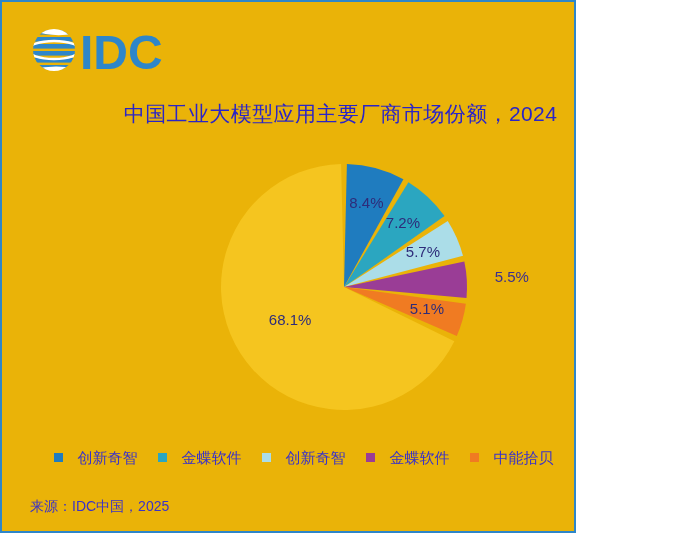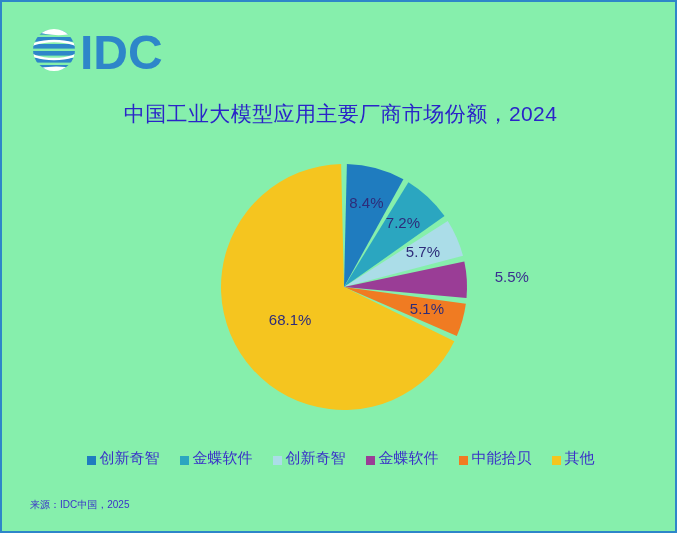--- a/index.html
+++ b/index.html
@@ -5,23 +5,23 @@
   html, body {
     margin: 0;
     padding: 0;
     background: #ffffff;
   }
   body {
     font-family: "Liberation Sans", "DejaVu Sans", sans-serif;
   }
   #page {
     position: relative;
-    width: 677px;
+    width: 576px;
     height: 533px;
-    background: #86efac;
+    background: #eab308;
     box-sizing: border-box;
     border: 2px solid #2E86C9;
     overflow: hidden;
   }
 
   
   #logo {
     position: absolute;
     left: 28px;
     top: 22px;
@@ -79,43 +79,43 @@
     left: 0;
     top: 448px;
     width: 677px;
     display: flex;
     justify-content: center;
     align-items: center;
     gap: 20px;
   }
   .legend-item {
     display: flex;
-    align-items: flex-end;
-    gap: 4px;
+    align-items: center;
+    gap: 15px;
     white-space: nowrap;
   }
   .legend-swatch {
     width: 9px;
     height: 9px;
     display: inline-block;
     flex: 0 0 auto;
   }
   .legend-label {
     color: #3A32C8;
     font-size: 15px;
     line-height: 1;
   }
 
   
   #source {
     position: absolute;
     left: 28px;
     top: 496px;
     color: #3A32C8;
-    font-size: 10px;
+    font-size: 14px;
     white-space: nowrap;
   }
 </style>
 </head>
 <body>
 
 <div id="page">
 
   <div id="logo">
     <svg width="160" height="52" viewBox="0 0 160 52" xmlns="http://www.w3.org/2000/svg">

